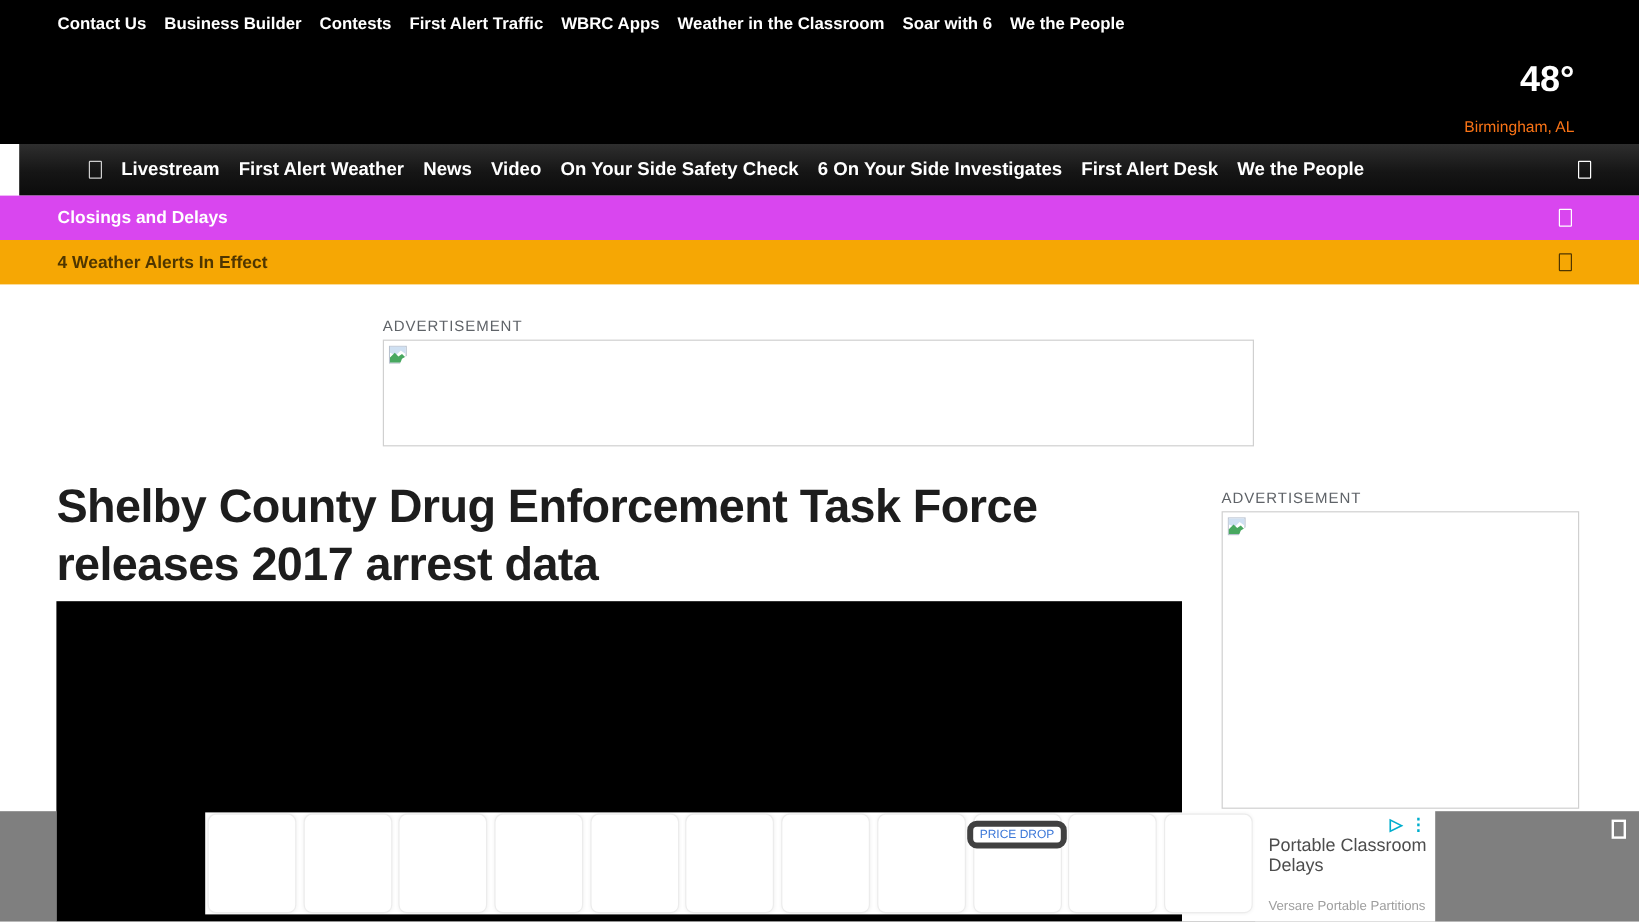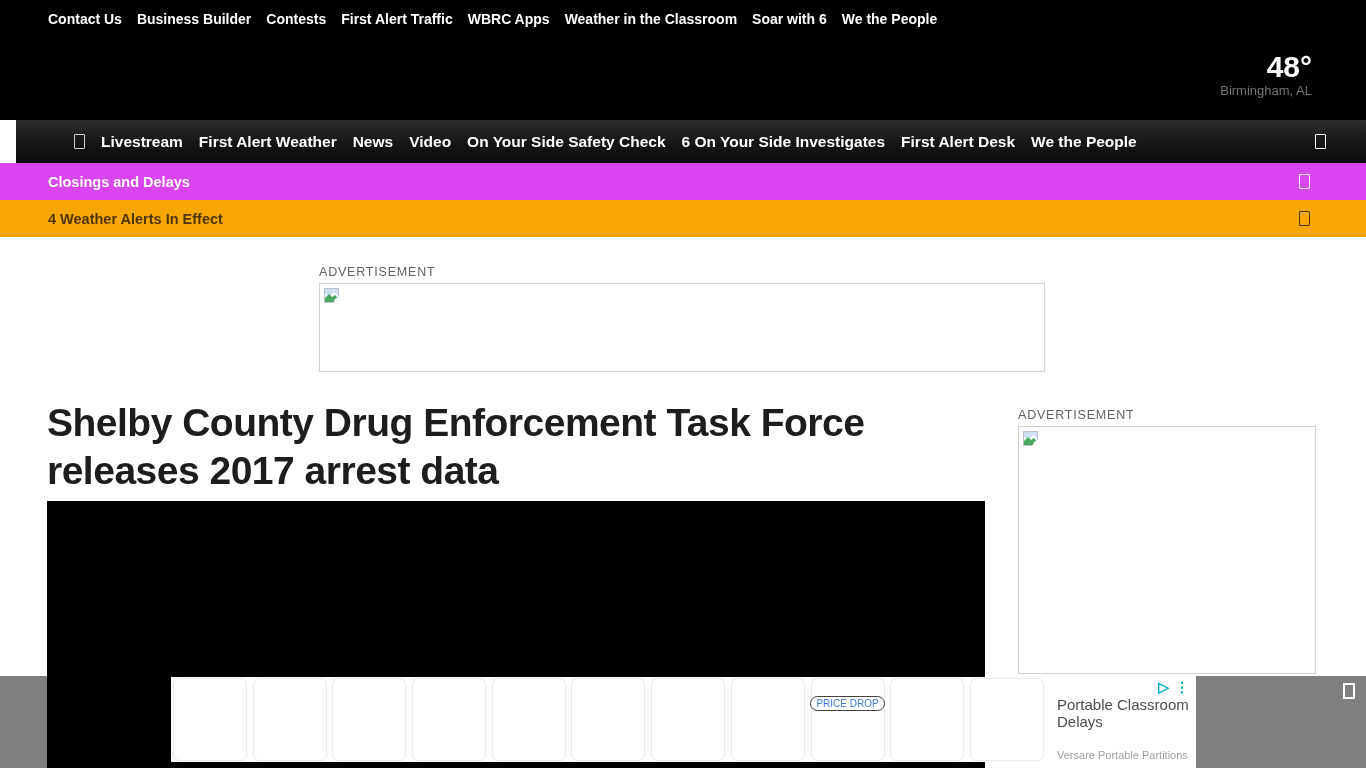--- a/index.html
+++ b/index.html
@@ -5,21 +5,21 @@
   * { margin:0; padding:0; box-sizing:border-box; }
   body { background:#444; font-family:"Liberation Sans", sans-serif; }
   #frame { position:relative; width:1366px; height:768px; background:#fff; overflow:hidden; margin:0 auto; }
 
   
   .header { position:absolute; left:0; top:0; width:1366px; height:120px; background:#000; }
   .topbar { display:flex; gap:15px; padding:11px 0 0 48px; }
   .topbar a { color:#fff; font-size:14px; font-weight:600; text-decoration:none; white-space:nowrap; cursor:pointer; }
   .weather { position:absolute; right:54px; top:50px; text-align:right; color:#fff; }
   .weather .temp { font-size:30px; font-weight:bold; line-height:1.1; }
-  .weather .loc  { font-size:13px; color:#737373; margin-top:0; font-weight:400; }
+  .weather .loc  { font-size:13px; color:#f97316; margin-top:15px; font-weight:400; }
 
   
   .navbar { position:absolute; left:16px; top:120px; width:1366px; height:43px;
             background:linear-gradient(180deg,#2e2e2e 0%,#151515 55%,#0c0c0c 100%);
             display:flex; align-items:center; gap:16px; padding:0 56px 0 58px; }
   .navbar a { color:#fff; font-size:15.5px; font-weight:bold; text-decoration:none; white-space:nowrap; cursor:pointer; }
   .tofu { display:inline-block; width:11px; height:15px; border:1.5px solid currentColor; border-radius:1px; flex:none; }
   .nav-menu { color:#cfcfcf; cursor:pointer; }
   .nav-search { color:#fff; margin-left:auto; cursor:pointer; }
 
@@ -45,21 +45,21 @@
   .video { position:absolute; left:47px; top:501px; width:938px; height:267px; background:#000; cursor:pointer; }
 
   
   .anchor-gray-left  { position:absolute; left:0;     top:676px; width:47px;  height:92px; background:#7f7f7f; }
   .anchor-gray-right { position:absolute; left:1196px; top:676px; width:170px; height:92px; background:#7f7f7f; }
   .anchor-close { position:absolute; left:147px; top:7px; width:12px; height:16px; border:2px solid #fff; color:#fff; cursor:pointer; }
   .anchor-tiles { position:absolute; left:171px; top:677px; width:875px; height:85px; background:#fff;
                   display:flex; justify-content:space-between; padding:1px 2px; }
   .tile { width:74px; background:#fff; border:1px solid #ececec; border-radius:7px;
           box-shadow:0 0 3px rgba(0,0,0,.05); cursor:pointer; display:flex; justify-content:center; }
-  .tile-badge { margin-top:17px; height:fit-content; font-size:10px; color:#3c78d8; border:1px solid #404040;
+  .tile-badge { margin-top:5px; height:fit-content; font-size:10px; color:#3c78d8; border:5px solid #404040;
                 border-radius:8px; padding:1px 5px; white-space:nowrap; background:#fff; }
   .tile-badge:empty { display:none; }
   .anchor-card { position:absolute; left:1046px; top:677px; width:150px; height:91px; background:#fff; cursor:pointer; }
   .adchoices-row { position:absolute; top:2px; right:7px; color:#00aecd; font-size:14px; font-weight:bold;
                    display:flex; gap:6px; align-items:center; }
   .adchoices-row span { cursor:pointer; }
   .card-title { position:absolute; left:11px; top:20px; width:132px; font-size:15px; color:#4d4d4d; line-height:1.12; }
   .card-source { position:absolute; left:11px; bottom:7px; font-size:11px; color:#9e9e9e; }
 </style>
 </head>

